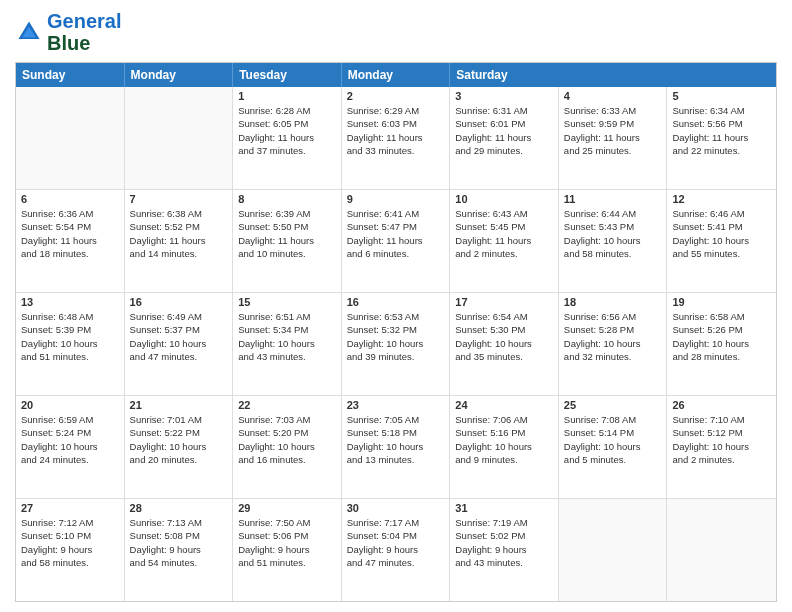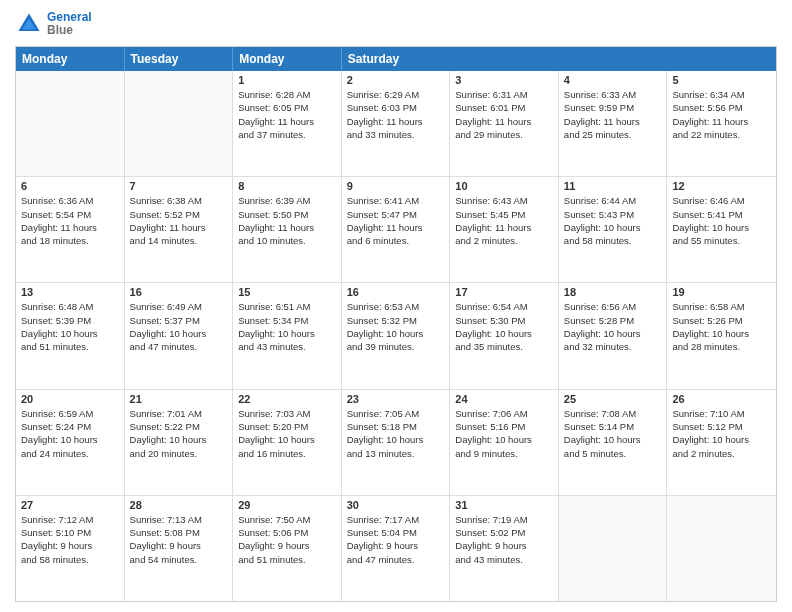--- a/index.html
+++ b/index.html
@@ -22,21 +22,21 @@
       justify-content: space-between;
       align-items: flex-start;
       margin-bottom: 8px;
     }
     .logo {
       display: flex;
       align-items: center;
       gap: 4px;
     }
     .logo-text {
-      font-size: 12px;
+      font-size: 20px;
       font-weight: bold;
       color: #333;
       line-height: 1.1;
     }
     .logo-text span {
       color: #1a6fc4;
     }
     .logo-icon {
       width: 28px;
       height: 28px;
@@ -119,31 +119,32 @@
 
 <div class="page">
   <div class="header">
     <div class="logo">
       <svg class="logo-icon" viewBox="0 0 40 40">
         <polygon points="20,5 35,30 5,30" fill="#1a6fc4"></polygon>
         <polygon points="20,12 30,28 10,28" fill="#4da6ff" opacity="0.6"></polygon>
       </svg>
       <div class="logo-text">
         <div><span>General</span></div>
-        <div><span style="color:#737373">Blue</span></div>
+        <div><span style="color:#14532d">Blue</span></div>
       </div>
     </div>
     <div class="title-block">
       <div class="month-title"></div>
       <div class="subtitle"></div>
     </div>
   </div>
 
   <div class="calendar">
     <div class="cal-header">
+    <div class="cal-header-cell">Sunday</div>
         <div class="cal-header-cell">Monday</div>
         <div class="cal-header-cell">Tuesday</div>
         <div class="cal-header-cell">Monday</div>
         <div class="cal-header-cell">Saturday</div>
       </div>
     <div class="cal-body">
     <div class="cal-row">
           <div class="cal-cell empty"></div>
           <div class="cal-cell empty"></div>
           <div class="cal-cell">

